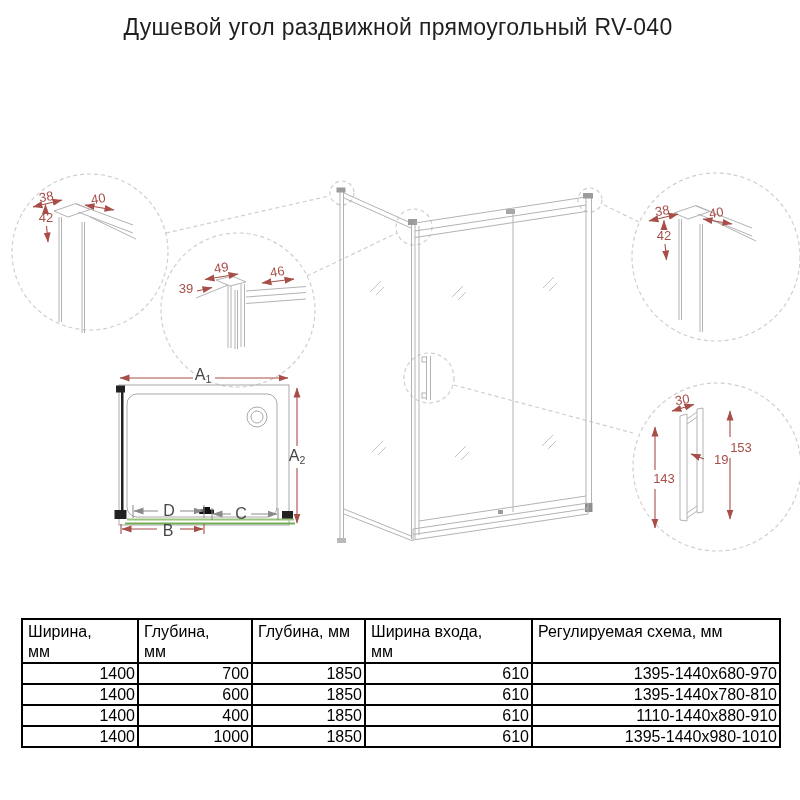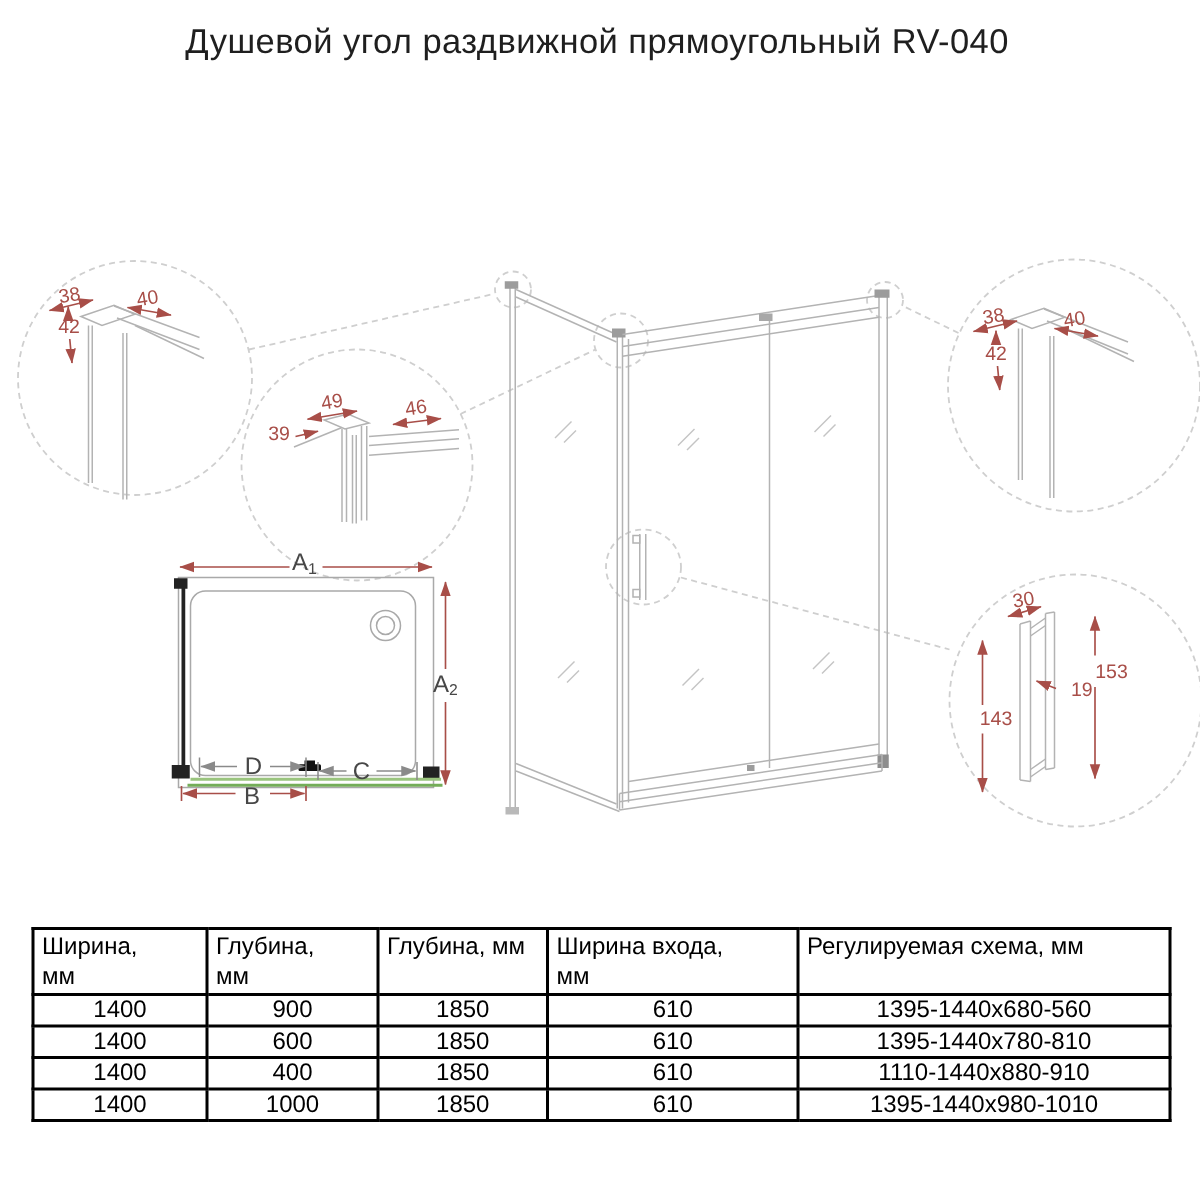--- a/index.html
+++ b/index.html
@@ -6,21 +6,21 @@
   #page{position:relative;width:800px;height:800px;background:#ffffff;overflow:hidden;
         font-family:"Liberation Sans",sans-serif;}
   #title{position:absolute;top:12px;left:0;width:724px;text-align:center;
          color:#1f1f1f;font-size:23px;line-height:1.32;letter-spacing:.3px;margin-left:36px;}
   #diagram{position:absolute;top:0;left:0;}
   #spectable{position:absolute;top:618px;left:21px;width:758px;border-collapse:collapse;
              table-layout:fixed;font-size:16px;color:#000;}
   #spectable th,#spectable td{border:2px solid #000;}
   #spectable th{font-weight:normal;text-align:left;vertical-align:top;
                 padding:2px 5px 0 5px;height:38px;white-space:pre-line;line-height:1.25;}
-  #spectable td{text-align:center;vertical-align:middle;padding:0 2px;height:19px;}
+  #spectable td{text-align:right;vertical-align:middle;padding:0 2px;height:19px;}
   svg text{font-family:"Liberation Sans",sans-serif;}
   .dimtxt{fill:#a84e48;font-size:13px;}
   .lbl{fill:#474747;font-size:16px;}
   .lblsub{font-size:10.5px;}
 </style>
 </head>
 <body>
 
 <div id="page">
 
@@ -283,24 +283,24 @@
 мм</th>
         <th>Глубина, мм</th>
         <th>Ширина входа,
 мм</th>
         <th>Регулируемая схема, мм</th>
       </tr>
     </thead>
     <tbody>
       <tr>
         <td>1400</td>
-        <td>900</td>
+        <td>700</td>
         <td>1850</td>
         <td>610</td>
-        <td>1395-1440x680-560</td>
+        <td>1395-1440x680-970</td>
       </tr>
       <tr>
         <td>1400</td>
         <td>600</td>
         <td>1850</td>
         <td>610</td>
         <td>1395-1440x780-810</td>
       </tr>
       <tr>
         <td>1400</td>

